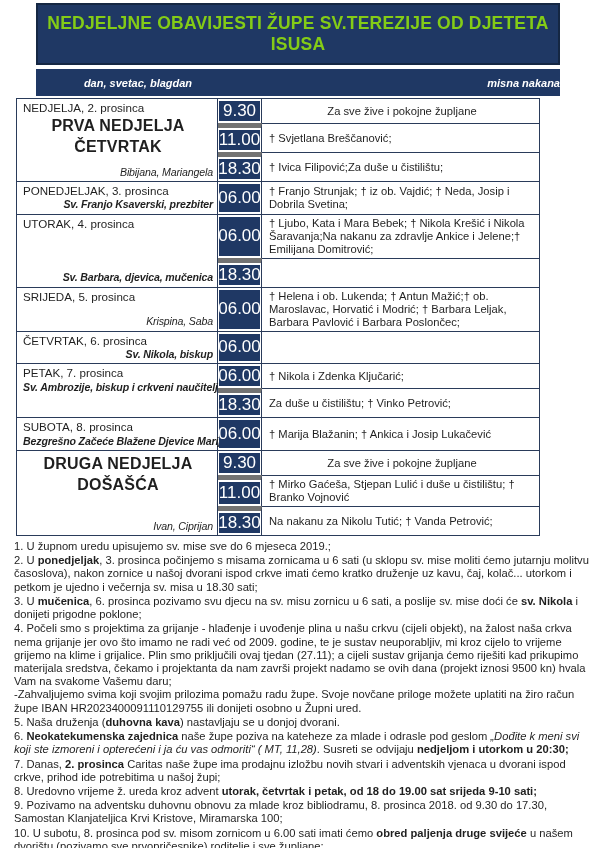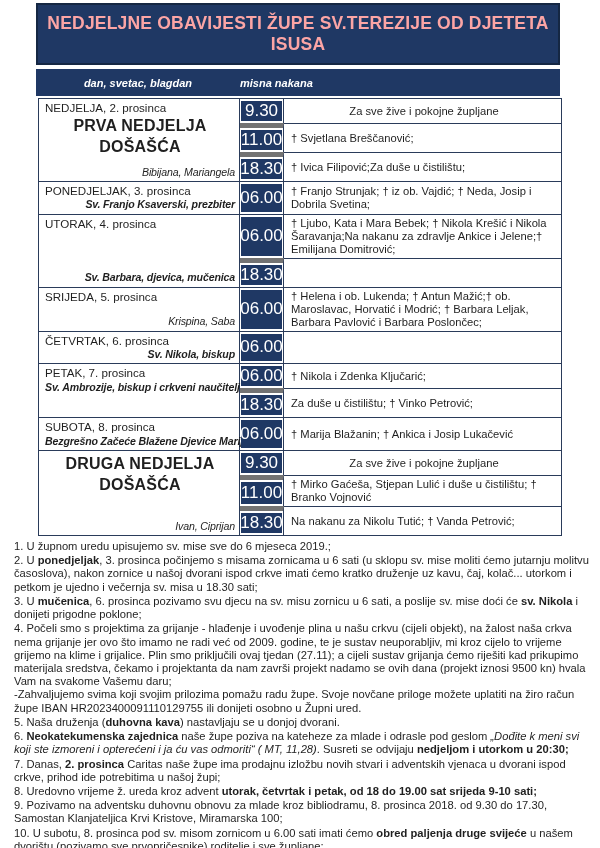--- a/index.html
+++ b/index.html
@@ -12,33 +12,33 @@
   html,body{margin:0;padding:0;}
   body{
     width:600px;height:848px;background:#fff;overflow:hidden;
     font-family:"Liberation Sans","DejaVu Sans",sans-serif;color:var(--ink);
   }
   .page{width:600px;height:848px;padding-top:3px;}
 
   
   .masthead{
     margin-left:36px;width:524px;background:var(--navy);
-    border:2px solid #152743;color:#fca5a5;font-weight:bold;
+    border:2px solid #152743;color:#84cc16;font-weight:bold;
     font-size:17.5px;text-align:center;padding:8px 2px;letter-spacing:.2px;
   }
   .colhead{
     margin-left:36px;width:524px;background:var(--navy);margin-top:4px;
     color:#fff;display:flex;font-style:italic;font-weight:bold;font-size:11px;
     height:27px;align-items:center;
   }
   .colhead .c1{width:204px;text-align:center;}
-  .colhead .c2{flex:1;text-align:left;font-style:italic;}
-
-  
-  .sched{margin-left:38px;width:524px;border:1px solid var(--line);margin-top:2px;}
+  .colhead .c2{flex:1;text-align:right;font-style:italic;}
+
+  
+  .sched{margin-left:16px;width:524px;border:1px solid var(--line);margin-top:2px;}
   .day-row{display:flex;border-bottom:1px solid var(--line);}
   .day-row:last-child{border-bottom:none;}
   .day-left{
     width:201px;border-right:1px solid var(--line);
     padding:2px 4px 2px 6px;display:flex;flex-direction:column;
   }
   .day-line{font-size:11.6px;line-height:1.25;}
   .feast{
     font-weight:bold;font-size:16px;line-height:1.3;text-align:center;
     max-width:160px;margin:1px auto;letter-spacing:.2px;
@@ -87,21 +87,21 @@
 
   <div class="colhead">
     <div class="c1">dan, svetac, blagdan</div>
     <div class="c2">misna nakana</div>
   </div>
 
   <div class="sched" id="sched">
       <div class="day-row">
         <div class="day-left">
           <div class="day-line">NEDJELJA, 2. prosinca</div>
-          <div class="feast">PRVA NEDJELJA DOŠAŠĆA</div>
+          <div class="feast">PRVA NEDJELJA ČETVRTAK</div>
           <div class="saint bottom">Bibijana, Mariangela</div>
         </div>
         <div class="day-masses">
           <div class="mass-row">
             <div class="mass-time-wrap">
               <div class="mass-time">9.30</div>
             </div>
             <div class="mass-int center">
               <span>Za sve žive i pokojne župljane</span>
             </div>

